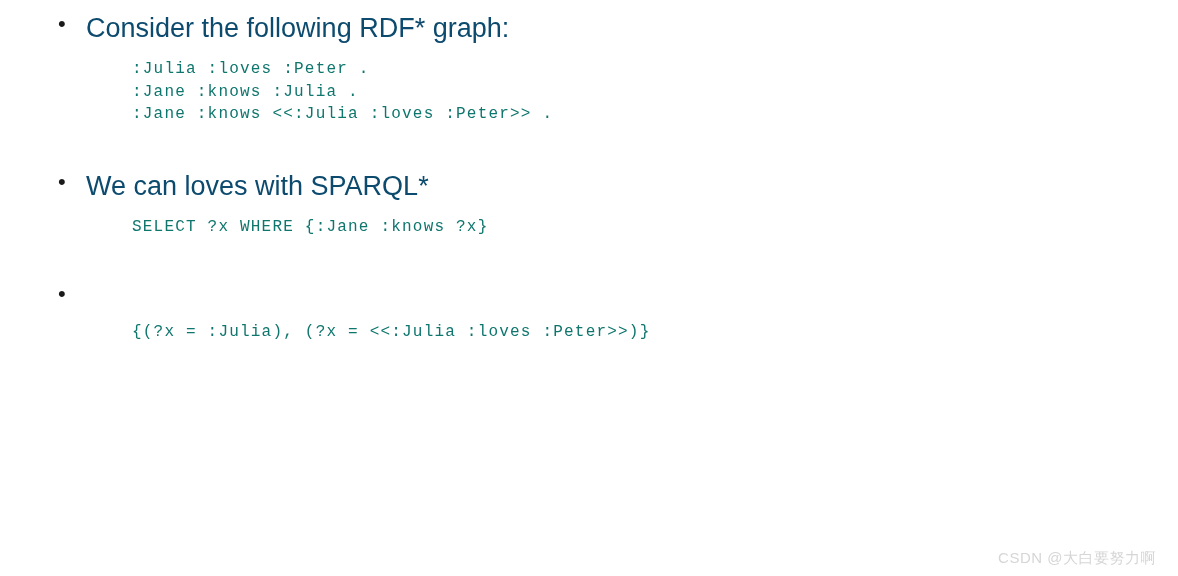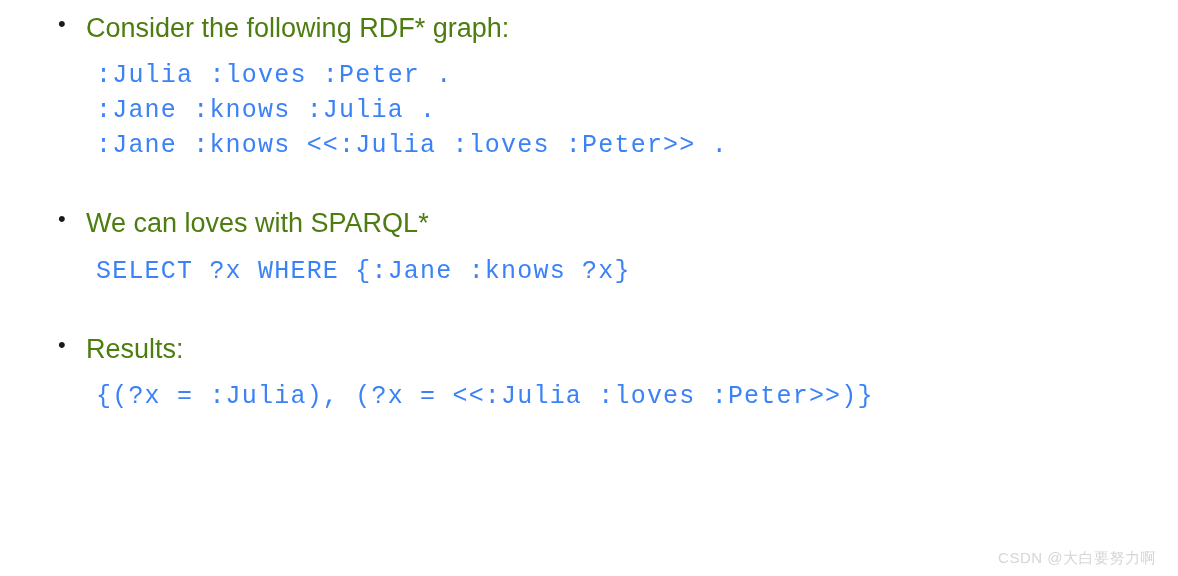--- a/index.html
+++ b/index.html
@@ -27,28 +27,28 @@
       width: 46px;
       flex-shrink: 0;
       font-size: 22px;
       line-height: 1.3;
       color: #1a1a1a;
       text-align: left;
       padding-left: 18px;
     }
     .bullet-text {
       font-size: 27px;
-      color: #4d7c0f;
+      color: #0c4a6e;
       line-height: 1.35;
     }
     .code-block {
-      margin-left: 56px;
+      margin-left: 92px;
       font-family: "Courier New", Courier, monospace;
-      font-size: 25px;
-      color: #3b82f6;
+      font-size: 16px;
+      color: #0f766e;
       line-height: 1.4;
       white-space: pre;
       letter-spacing: 1.2px;
     }
     .watermark {
       position: absolute;
       bottom: 8px;
       right: 22px;
       font-size: 15px;
       color: #d6d6d6;
@@ -73,18 +73,17 @@
   <div class="bullet-row">
     <div class="bullet">•</div>
     <div class="bullet-text">We can loves with SPARQL*</div>
   </div>
   <div class="code-block">SELECT ?x WHERE {:Jane :knows ?x}</div>
 </div>
 
 <div class="bullet-section" style="margin-bottom:0;">
   <div class="bullet-row">
     <div class="bullet">•</div>
-    <div class="bullet-text">Results:</div>
   </div>
   <div class="code-block">{(?x = :Julia), (?x = &lt;&lt;:Julia :loves :Peter&gt;&gt;)}</div>
 </div>
 
 <div class="watermark">CSDN @大白要努力啊</div>
 
 </body></html>

